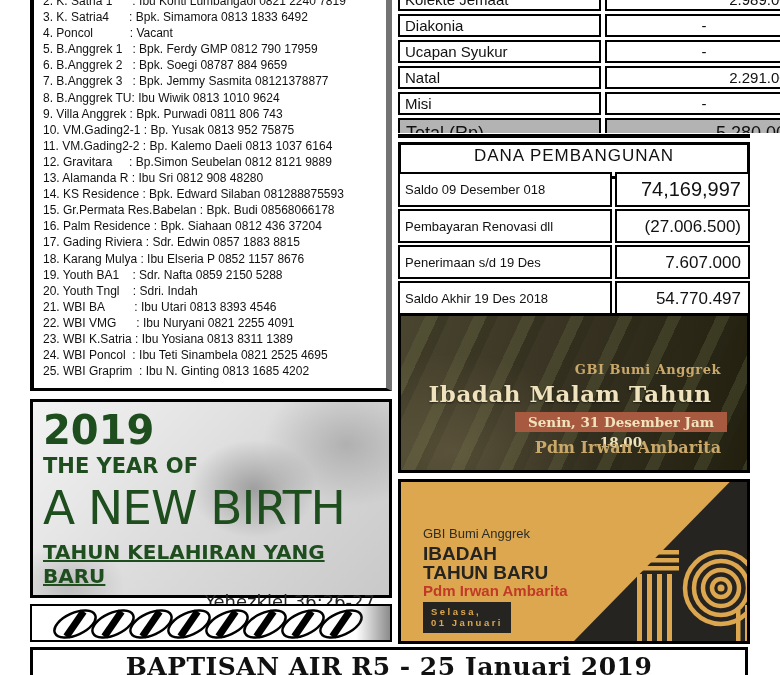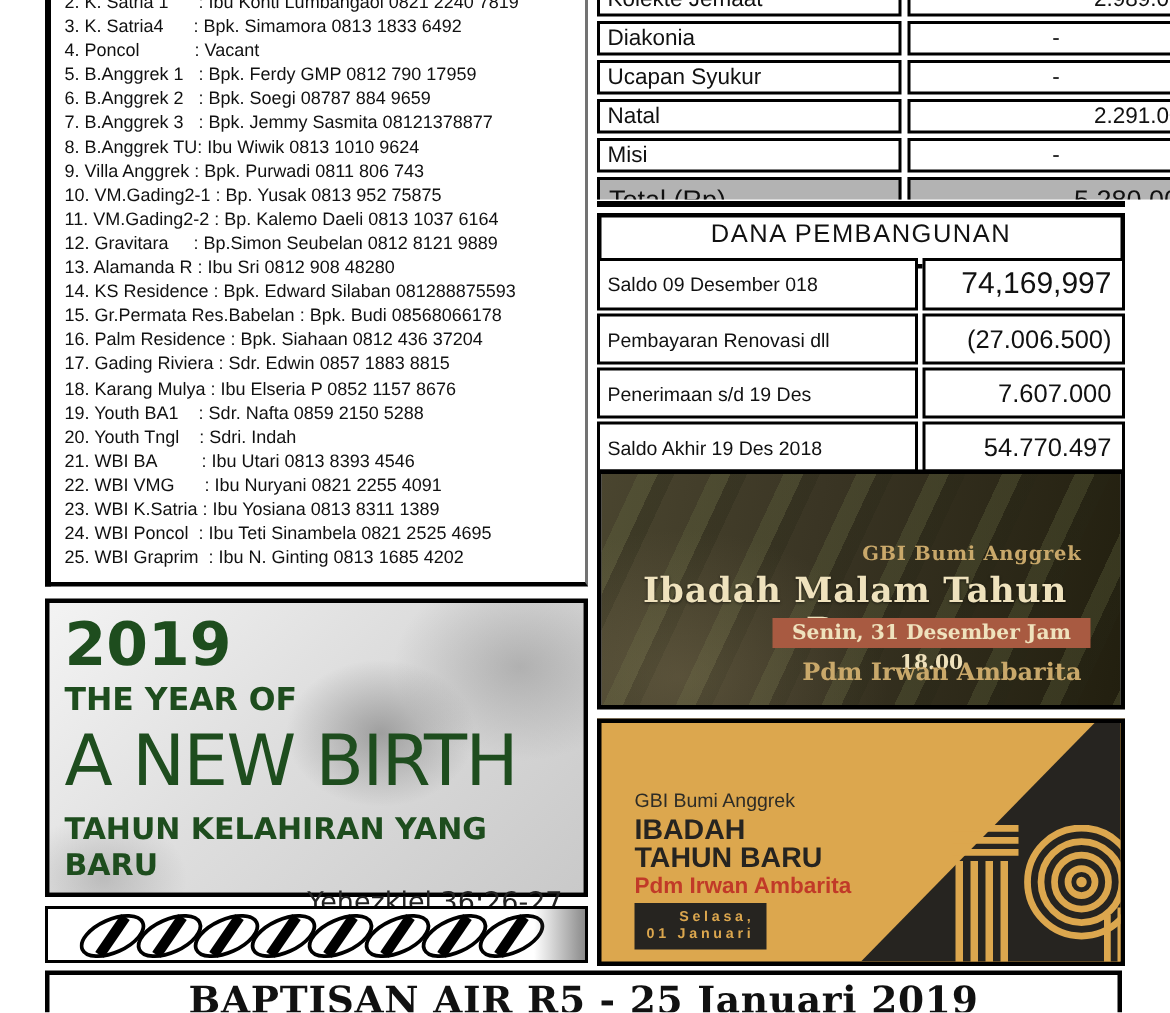--- a/index.html
+++ b/index.html
@@ -1,38 +1,38 @@
 <!DOCTYPE html>
 <html style="--green: #1e4d1e; --total-gray: #b3b3b3; --gold-text: #c9a86a; --cream: #efe2bd; --rust-bar: #a85a41; --promo-gold: #dca74e; --promo-black: #262420; --promo-red: #c13a28;"><head>
 <meta charset="utf-8">
 <style>
   html,body{margin:0;padding:0;background:#fff;}
   body{width:780px;height:675px;overflow:hidden;font-family:"Liberation Sans",sans-serif;}
   .sheet{position:relative;width:780px;height:675px;background:#fff;overflow:hidden;}
 
   
   .contact-box{position:absolute;left:30px;top:0;width:362px;height:391px;box-sizing:border-box;
-    border-left:4px solid #000;border-right:2px solid #737373;border-bottom:3px solid #000;
+    border-left:4px solid #000;border-right:6px solid #737373;border-bottom:3px solid #000;
     padding-left:9px;overflow:hidden;background:#fff;}
   .contact-list{list-style:none;margin:-7px 0 0 0;padding:0;}
   .contact-row{font-size:12px;line-height:16.1px;color:#111;white-space:pre;}
 
   
   .year-box{position:absolute;left:30px;top:399px;width:362px;height:199px;box-sizing:border-box;
     border:3px solid #000;padding:8px 10px;
     background:
       radial-gradient(90px 70px at 62% 45%, rgba(110,110,110,.55), rgba(110,110,110,0) 70%),
       radial-gradient(120px 90px at 88% 22%, rgba(130,130,130,.45), rgba(130,130,130,0) 70%),
       radial-gradient(80px 60px at 10% 95%, rgba(120,120,120,.35), rgba(120,120,120,0) 70%),
       linear-gradient(135deg,#f3f3f3 0%,#dedede 45%,#c9c9c9 100%);
     font-family:"DejaVu Sans",sans-serif;}
   .yr-year{font-size:40px;font-weight:bold;color:var(--green,#1e4d1e);line-height:1;}
   .yr-line1{font-size:21px;font-weight:bold;color:var(--green,#1e4d1e);margin-top:4px;}
   .yr-line2{font-size:47px;font-weight:normal;color:var(--green,#1e4d1e);letter-spacing:-1px;margin-top:5px;line-height:1.05;}
-  .yr-line3{font-size:20px;font-weight:bold;color:var(--green,#1e4d1e);margin-top:8px;}
+  .yr-line3{font-size:20px;font-weight:bold;color:var(--green,#1e4d1e);margin-top:8px;text-decoration:underline;}
   .yr-verse{font-size:18px;color:#222;text-align:right;margin-top:3px;padding-right:4px;}
 
   
   .rope-box{position:absolute;left:30px;top:604px;width:362px;height:38px;box-sizing:border-box;
     border:2px solid #000;background:#fff;overflow:hidden;}
   .rope-box svg{display:block;margin:2px auto 0 auto;}
   .rope-shadow{position:absolute;right:0;top:0;width:34px;height:100%;
     background:linear-gradient(to right,rgba(130,130,130,0),rgba(110,110,110,.8));}
 
   
@@ -82,21 +82,21 @@
 
   
   .promo2{position:absolute;left:398px;top:479px;width:352px;height:165px;box-sizing:border-box;
     border:3px solid #000;overflow:hidden;background:var(--promo-gold,#dca74e);}
   .p2-triangle{position:absolute;inset:0;background:var(--promo-black,#262420);
     clip-path:polygon(95% 0, 100% 0, 100% 100%, 50% 100%);}
   .p2-org{position:absolute;left:22px;top:44px;font-size:13px;color:#2e2c26;}
   .p2-title{position:absolute;left:22px;top:62px;font-size:19px;font-weight:bold;color:#262420;line-height:1.0;}
   .p2-speaker{position:absolute;left:22px;top:100px;font-size:15px;font-weight:bold;color:var(--promo-red,#c13a28);}
   .p2-badge{position:absolute;left:22px;top:120px;background:var(--promo-black,#262420);
-    padding:4px 8px 5px 8px;text-align:right;}
+    padding:4px 8px 5px 8px;}
   .p2-badge-line{font-size:9.5px;font-weight:bold;letter-spacing:2.5px;color:var(--promo-gold,#dca74e);line-height:11px;}
   .p2-numeral{position:absolute;right:-6px;top:68px;}
 </style>
 </head>
 <body>
 
 <div class="sheet">
 
   <div class="contact-box">
     <ul class="contact-list">

